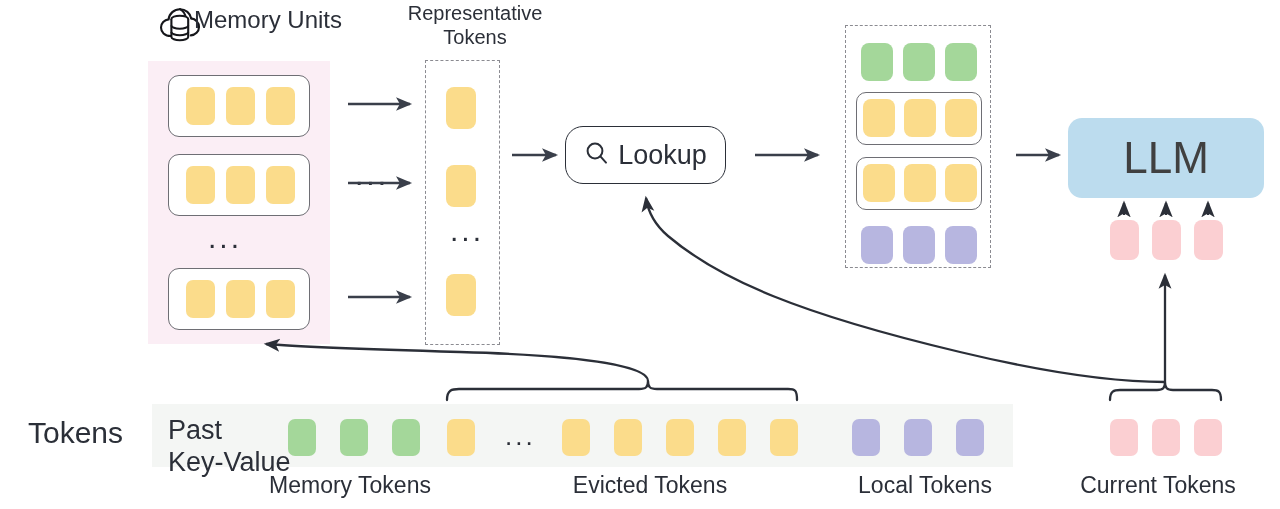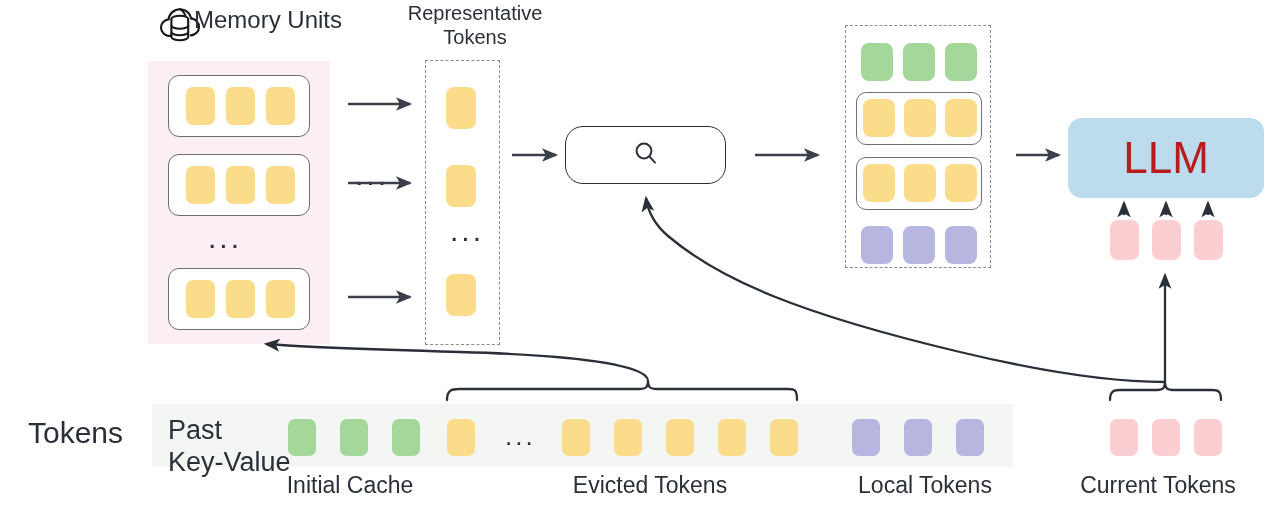--- a/index.html
+++ b/index.html
@@ -97,21 +97,21 @@
   .kv-row.boxed .kv-tok.c3 { left:88px; }
 
   #kv-caption { left:818px; top:274px; width:200px; text-align:center; font-size:24px; }
 
   
   #llm-box {
     left:1068px; top:118px; width:196px; height:80px;
     background:#bcdcee; border-radius:14px;
     display:flex; align-items:center; justify-content:center;
   }
-  #llm-label { font-size:44px; color:#b91c1c; }
+  #llm-label { font-size:44px; color:#404040; }
 
   
   .llm-tok { position:absolute; top:220px; width:29px; height:40px; border-radius:8px; background:#fbcfd2; }
   #llm-tok-1 { left:1110px; }
   #llm-tok-2 { left:1152px; }
   #llm-tok-3 { left:1194px; }
 
   
   #input-strip { left:152px; top:404px; width:861px; height:63px; background:#f4f6f4; }
   #past-kv-label { left:168px; top:414px; font-size:27px; line-height:1.2; }
@@ -185,20 +185,21 @@
     <div class="rep-tok" id="rep-tok-3"></div>
   </div>
 
   <div class="abs" id="lookup-box">
     <span>
       <svg width="26" height="26" viewBox="0 0 26 26">
         <circle cx="11" cy="11" r="7.4" fill="none" stroke="#2b2f38" stroke-width="2"></circle>
         <line x1="16.4" y1="16.4" x2="22" y2="22.6" stroke="#2b2f38" stroke-width="2" stroke-linecap="round"></line>
       </svg>
     </span>
+    <span id="lookup-label">Lookup</span>
   </div>
 
   <div class="abs" id="kv-box">
     <div class="kv-row" id="kv-row-1">
       <div class="kv-tok c1" style="background:#a4d79a"></div>
       <div class="kv-tok c2" style="background:#a4d79a"></div>
       <div class="kv-tok c3" style="background:#a4d79a"></div>
     </div>
     <div class="kv-row boxed" id="kv-row-2">
       <div class="kv-tok c1" style="background:#fbdc8b"></div>
@@ -239,21 +240,21 @@
   <div class="in-tok" style="left:718px;background:#fbdc8b"></div>
   <div class="in-tok" style="left:770px;background:#fbdc8b"></div>
   <div class="in-tok" style="left:852px;background:#b7b6e0"></div>
   <div class="in-tok" style="left:904px;background:#b7b6e0"></div>
   <div class="in-tok" style="left:956px;background:#b7b6e0"></div>
 
   <div class="cur-tok" id="cur-tok-1"></div>
   <div class="cur-tok" id="cur-tok-2"></div>
   <div class="cur-tok" id="cur-tok-3"></div>
 
-  <div class="caption" id="cap-initial">Initial Cache</div>
+  <div class="caption" id="cap-initial">Memory Tokens</div>
   <div class="caption" id="cap-evicted">Evicted Tokens</div>
   <div class="caption" id="cap-local">Local Tokens</div>
   <div class="caption" id="cap-current">Current Tokens</div>
 
   <svg class="overlay">
     <defs>
       <marker id="ah" markerWidth="7" markerHeight="7" refX="5.4" refY="3" orient="auto">
         <path d="M0,0.4 L6.2,3 L0,5.6 L1.5,3 Z" fill="#3a3f4a"></path>
       </marker>
       <marker id="ahk" markerWidth="8" markerHeight="8" refX="6" refY="3.4" orient="auto">

